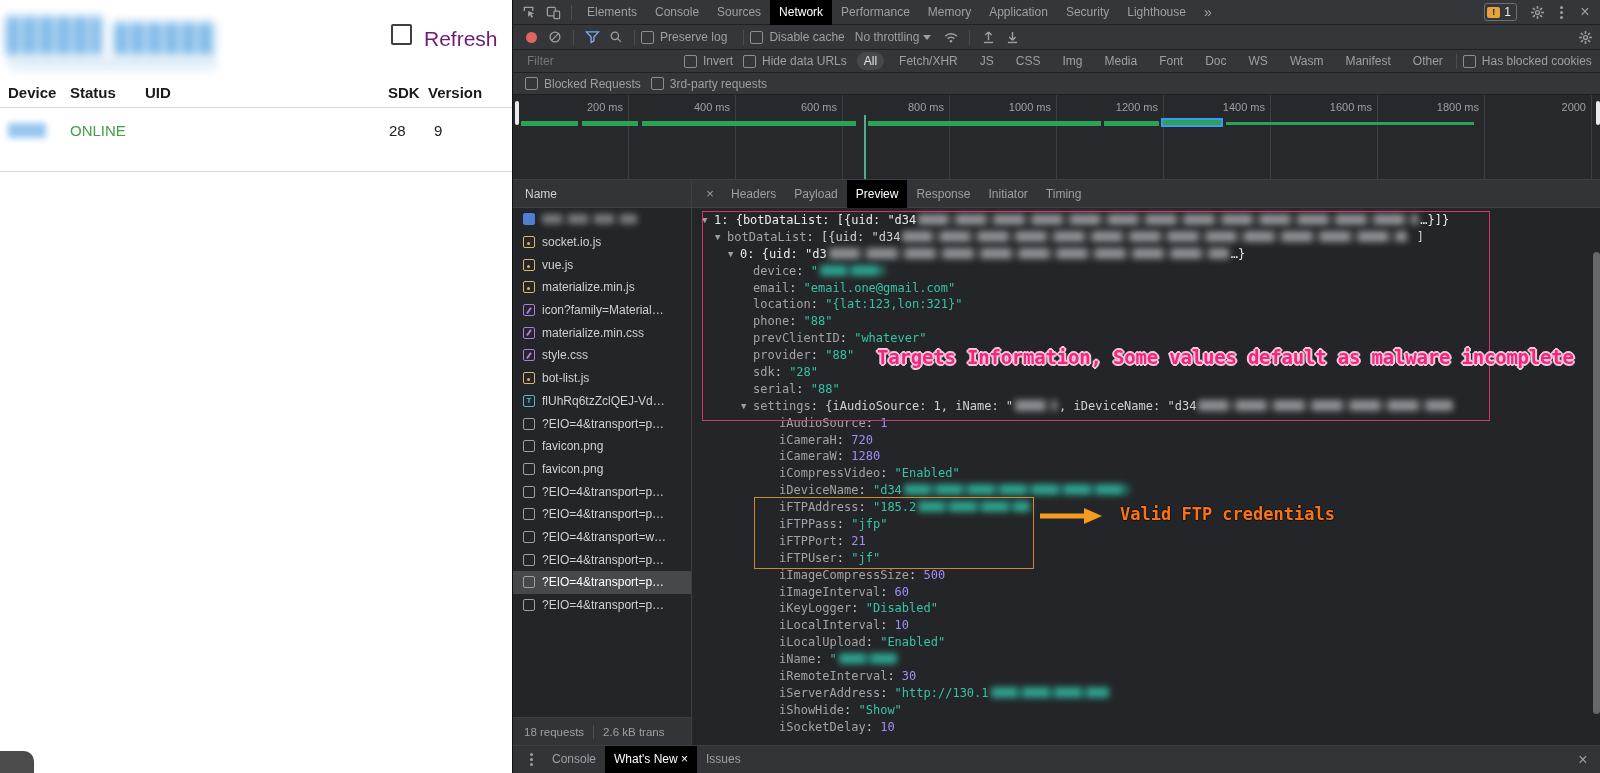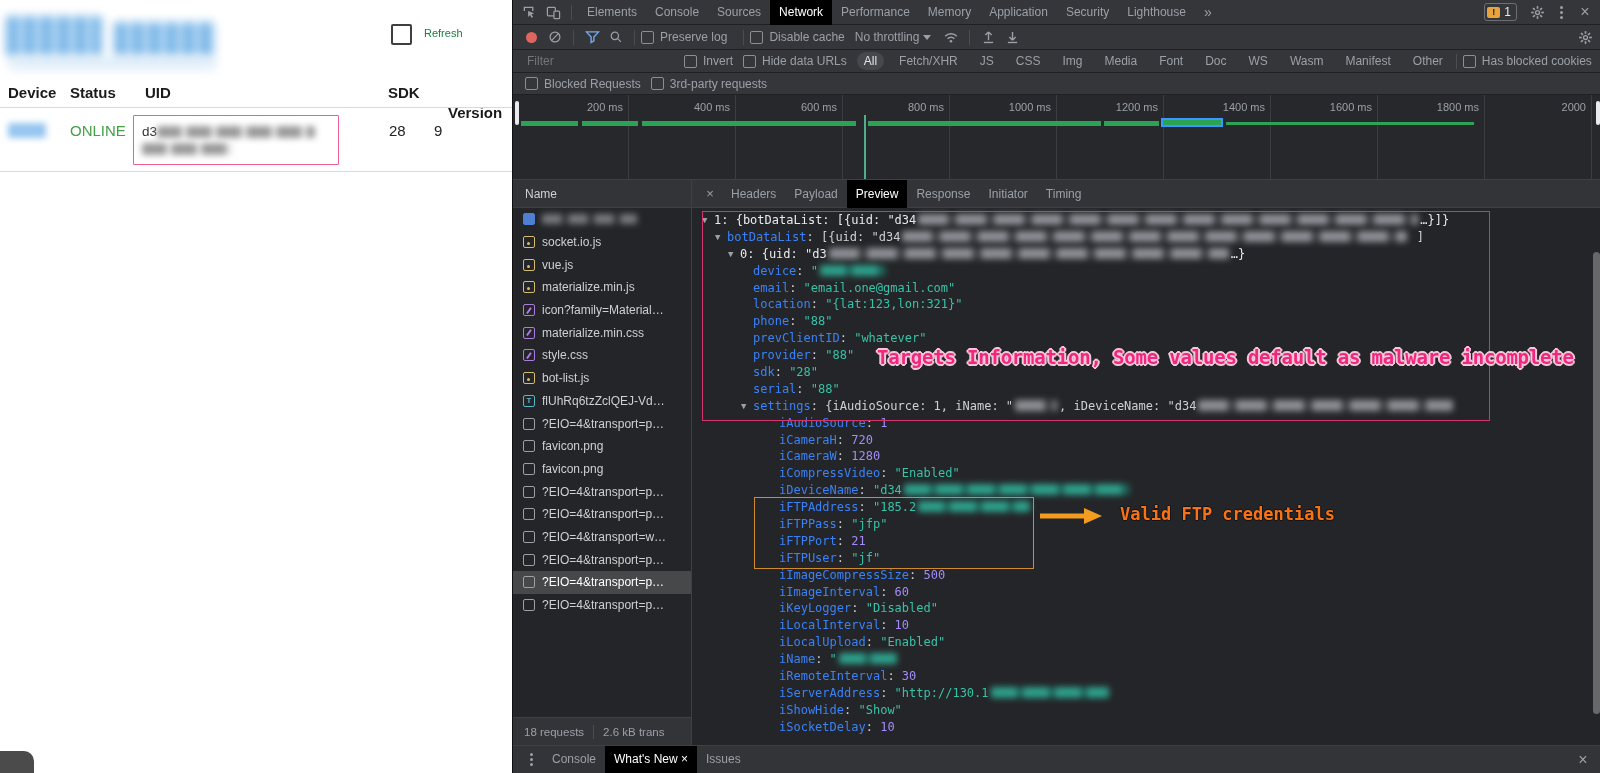--- a/index.html
+++ b/index.html
@@ -4,21 +4,21 @@
 <style>
   html,body{margin:0;padding:0;}
   body{width:1600px;height:773px;overflow:hidden;background:#fff;font-family:"Liberation Sans",sans-serif;position:relative;}
   .abs{position:absolute;}
 
   
   #page{left:0;top:0;width:512px;height:773px;background:#fff;}
   .logo-blob{border-radius:3px;filter:blur(5px);background:repeating-linear-gradient(90deg,#7db8e8 0 13px,#d8ebfa 13px 17px);}
   .logo-sub{border-radius:3px;filter:blur(6px);background:repeating-linear-gradient(90deg,#bcd9f0 0 10px,#eef6fc 10px 14px);opacity:.8;}
   .pg-check{width:17px;height:17px;border:2px solid #3f3f3f;border-radius:2px;background:#fff;}
-  .pg-label{font-size:11px;color:#15803d;}
+  .pg-label{font-size:21px;color:#701a75;}
   .th{font-size:15px;font-weight:bold;color:#1a1a1a;}
   .td{font-size:15px;color:#222;}
   .hr{height:1px;background:#d9d9d9;left:0;width:512px;}
   .online{color:#43a047;font-size:15px;}
   .uid-box{border:1.5px solid #ef5d96;border-radius:1px;padding:7px 8px;}
   .blur-gray-line{display:inline-block;height:12px;border-radius:2px;filter:blur(3px);vertical-align:middle;background:repeating-linear-gradient(90deg,#9b9b9b 0 24px,#e4e4e4 24px 30px);}
   .dev-blob{width:38px;height:15px;border-radius:2px;background:#96c6ef;filter:blur(3px);}
   .corner-blob{left:-12px;top:751px;width:46px;height:34px;background:#2b2b2b;border-radius:10px;opacity:.85;}
 
   
@@ -69,21 +69,21 @@
   #reqfoot{left:0;top:537px;width:178px;height:28px;background:#333438;border-top:1px solid #3c4043;box-sizing:border-box;display:flex;align-items:center;padding-left:11px;white-space:nowrap;overflow:hidden;font-size:11.5px;}
   #reqfoot .vsep{height:14px;margin:0 9px;}
 
   
   #detail{left:178px;top:180px;width:910px;height:565px;background:#242528;border-left:1px solid #3c4043;box-sizing:border-box;overflow:hidden;}
   #dettabs{height:28px;background:#333438;border-bottom:1px solid #3c4043;box-sizing:border-box;display:flex;align-items:center;}
   #dettabs .tab{line-height:28px;}
   #detbody{position:absolute;left:0;top:28px;width:910px;height:537px;overflow:hidden;font-family:"DejaVu Sans Mono",monospace;font-size:12px;}
   .pline{position:relative;height:16.9px;line-height:16.9px;white-space:nowrap;}
   .parrow{position:absolute;top:0;color:#9aa0a6;font-size:9px;}
-  .seg-k{color:#3b82f6;}
+  .seg-k{color:#a3a3a3;}
   .seg-p{color:#cfd0d2;}
   .seg-s{color:#38c2a7;}
   .seg-n{color:#a38bfa;}
   .seg-top{color:#e8eaed;}
   .blob{display:inline-block;height:11px;border-radius:2px;filter:blur(3px);vertical-align:-1px;margin:0 2px;}
   .blob.bg{background:repeating-linear-gradient(90deg,#8d9095 0 30px,#3a3b3e 30px 38px);}
   .blob.bt{background:repeating-linear-gradient(90deg,#2ea08c 0 26px,#1d5e53 26px 32px);}
   #pinkbox{left:10px;top:3px;width:786px;height:208px;border:1.5px solid #d6336c;pointer-events:none;}
   #orangebox{left:62px;top:289px;width:278px;height:70px;border:1.5px solid #cf8a2b;pointer-events:none;}
   #anno-pink{left:185px;top:138px;font-size:19px;font-weight:bold;white-space:nowrap;letter-spacing:-0.2px;
@@ -105,31 +105,25 @@
   <div class="abs logo-blob" style="left:114px;top:22px;width:102px;height:34px;"></div>
   <div class="abs logo-sub" style="left:10px;top:58px;width:205px;height:10px;"></div>
 
   <div class="abs pg-check" style="left:391px;top:24px;"></div>
   <div class="abs pg-label" style="left:424px;top:27px;">Refresh</div>
 
   <div class="abs th" style="left:8px;top:84px;">Device</div>
   <div class="abs th" style="left:70px;top:84px;">Status</div>
   <div class="abs th" style="left:145px;top:84px;">UID</div>
   <div class="abs th" style="left:388px;top:84px;">SDK</div>
-  <div class="abs th" style="left:448px;top:84px;margin-top:20px;">Version</div>
+  <div class="abs th" style="left:428px;top:84px;">Version</div>
   <div class="abs hr" style="top:107px;"></div>
 
   <div class="abs dev-blob" style="left:8px;top:123px;"></div>
   <div class="abs online" style="left:70px;top:122px;">ONLINE</div>
-  <div class="abs uid-box" style="left:133px;top:115px;width:188px;">
-    <div style="font-size:13.5px;color:#333;line-height:17px;">
-      <span>d3</span><span class="blur-gray-line" style="width:158px;"></span><br>
-      <span class="blur-gray-line" style="width:90px;"></span>
-    </div>
-  </div>
   <div class="abs td" style="left:389px;top:122px;">28</div>
   <div class="abs td" style="left:434px;top:122px;">9</div>
   <div class="abs hr" style="top:171px;"></div>
 
   <div class="abs corner-blob"></div>
 </div>
 
 <div id="devtools" class="abs">
 
   <div id="tabbar" class="abs bar">

